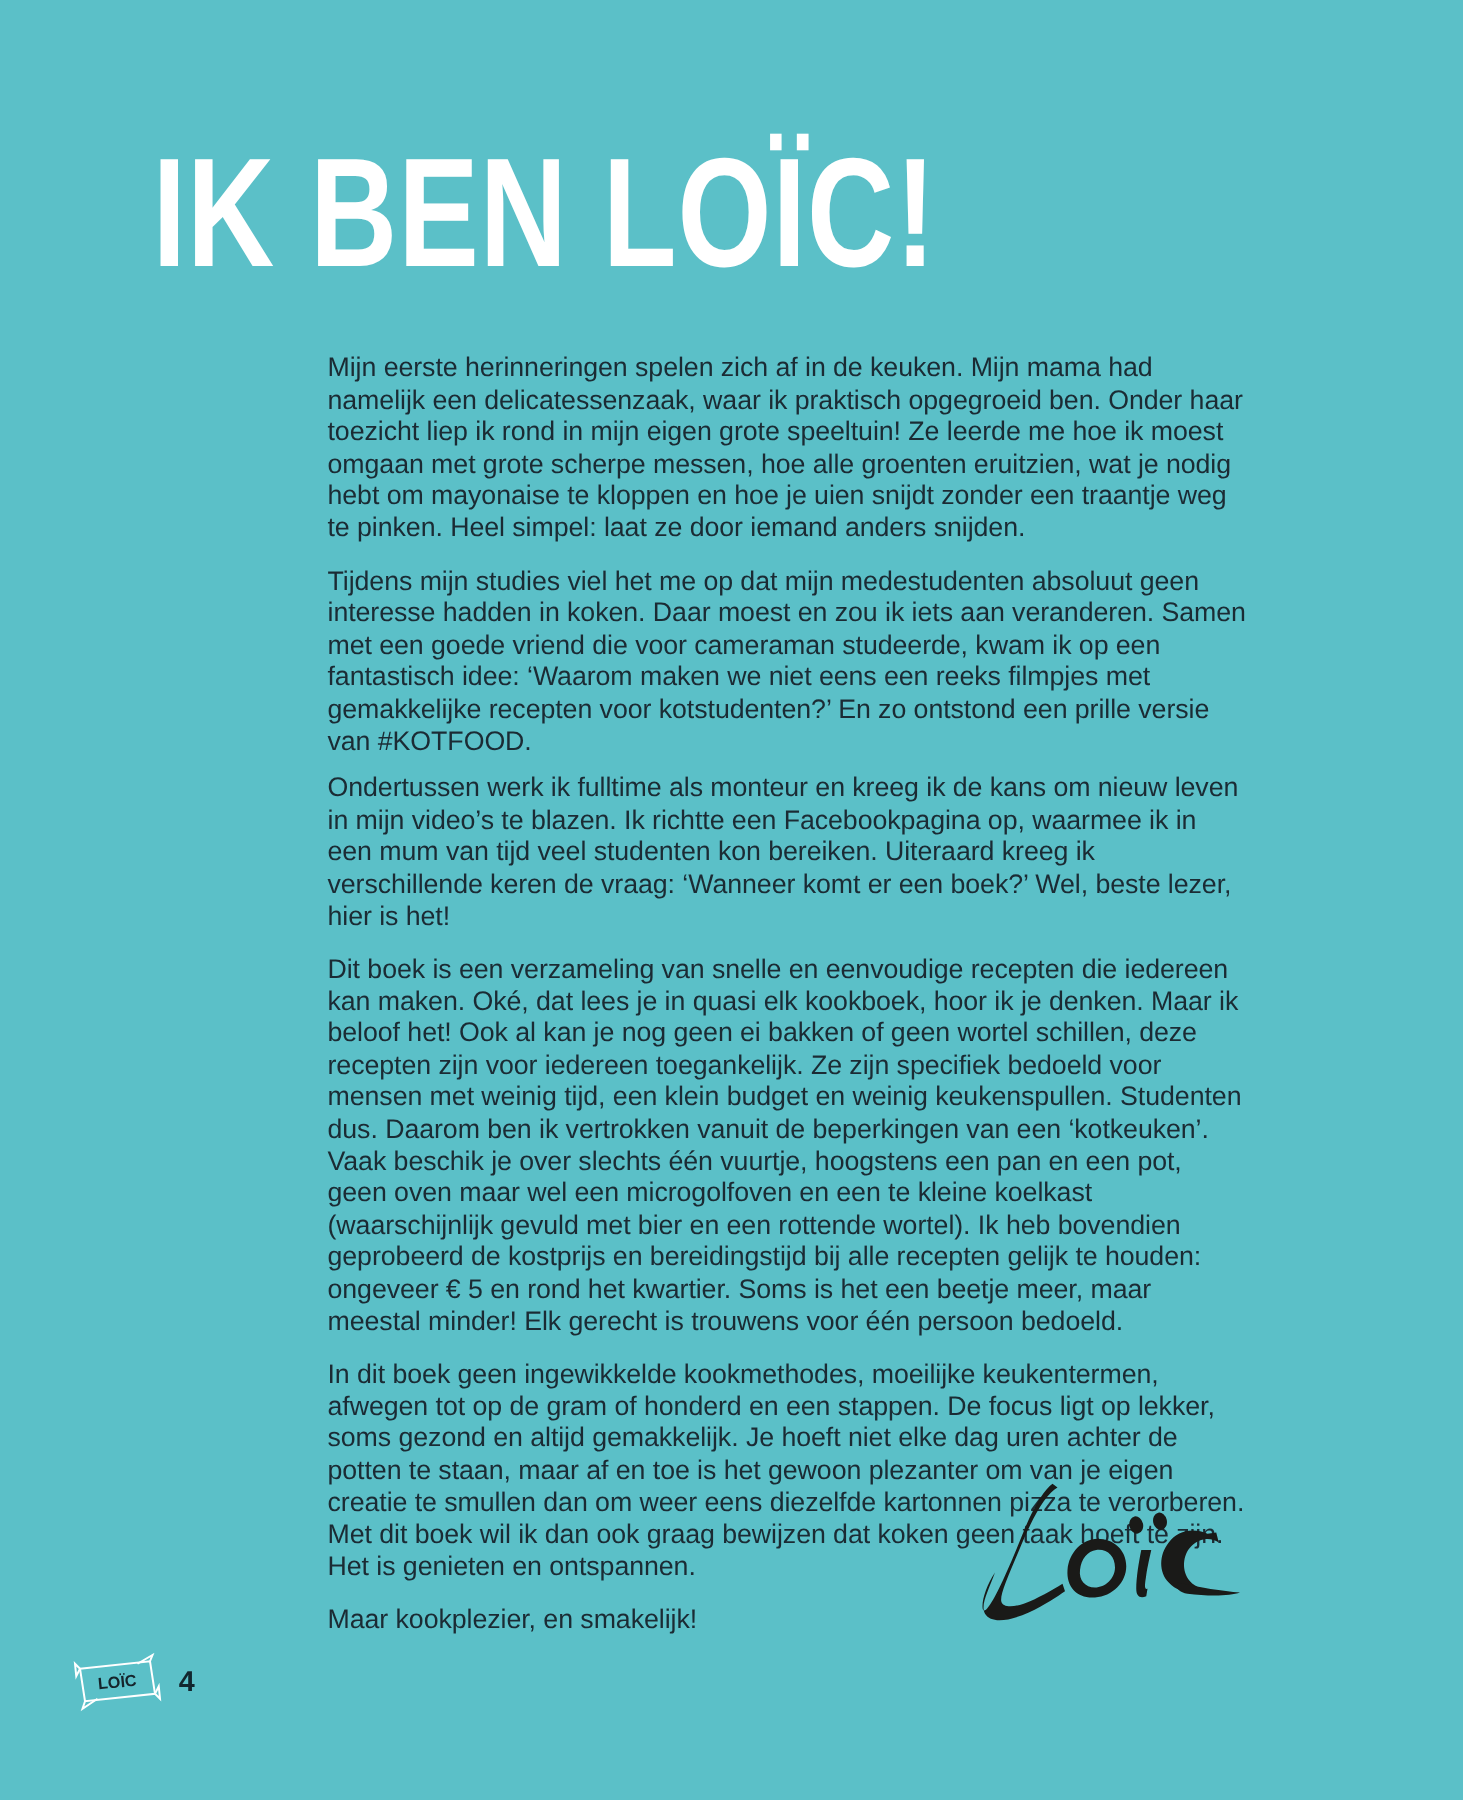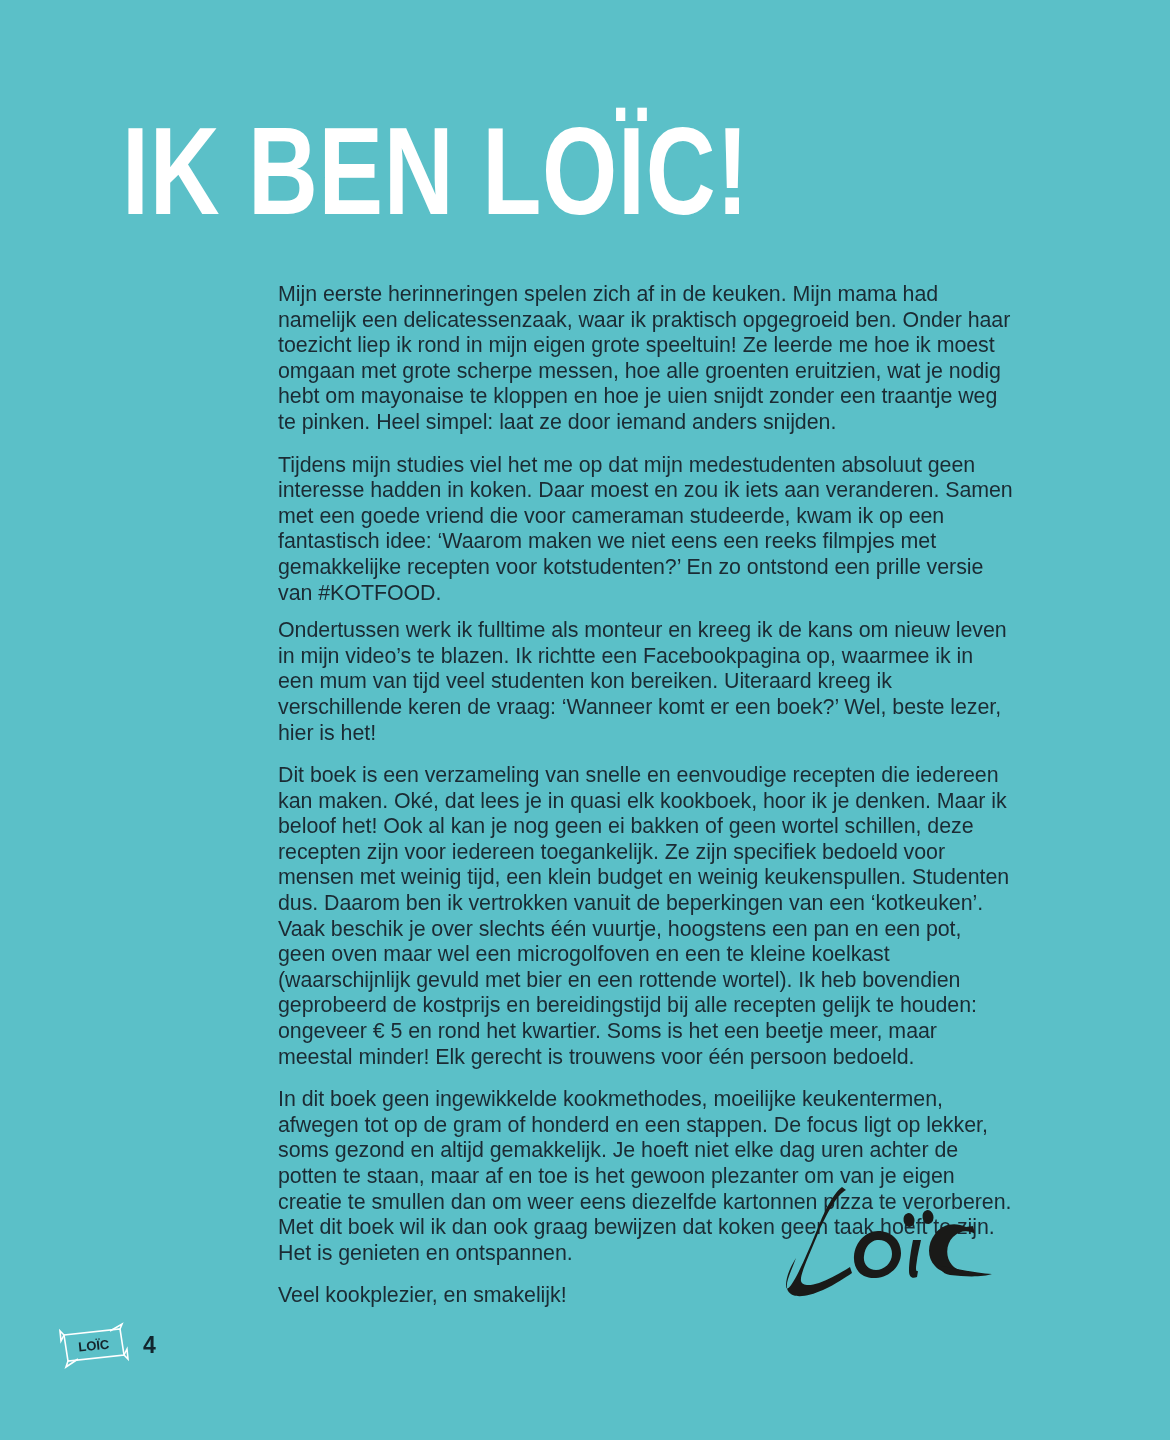--- a/index.html
+++ b/index.html
@@ -35,21 +35,21 @@
     line-height: 118px;
     letter-spacing: 1px;
     transform: scaleX(0.78);
     transform-origin: left top;
     white-space: nowrap;
   }
 
   
   .body-copy {
     position: absolute;
-    left: 278px;
+    left: 262px;
     top: 282px;
     width: 736px;
     color: #1B2B34;
     font-family: "Liberation Sans", sans-serif;
     font-size: 21.4px;
     line-height: 25.6px;
     letter-spacing: -0.05px;
     text-align: left;
   }
 
@@ -107,21 +107,21 @@
 <div class="page">
 
   <h1 class="title">IK BEN LOÏC!</h1>
 
   <div class="body-copy">
     <p>Mijn eerste herinneringen spelen zich af in de keuken. Mijn mama had namelijk een delicatessenzaak, waar ik praktisch opgegroeid ben. Onder haar toezicht liep ik rond in mijn eigen grote speeltuin! Ze leerde me hoe ik moest omgaan met grote scherpe messen, hoe alle groenten eruitzien, wat je nodig hebt om mayonaise te kloppen en hoe je uien snijdt zonder een traantje weg te pinken. Heel simpel: laat ze door iemand anders snijden.</p>
     <p class="tight">Tijdens mijn studies viel het me op dat mijn medestudenten absoluut geen interesse hadden in koken. Daar moest en zou ik iets aan veranderen. Samen met een goede vriend die voor cameraman studeerde, kwam ik op een fantastisch idee: ‘Waarom maken we niet eens een reeks filmpjes met gemakkelijke recepten voor kotstudenten?’ En zo ontstond een prille versie van #KOTFOOD.</p>
     <p>Ondertussen werk ik fulltime als monteur en kreeg ik de kans om nieuw leven in mijn video’s te blazen. Ik richtte een Facebookpagina op, waarmee ik in een mum van tijd veel studenten kon bereiken. Uiteraard kreeg ik verschillende keren de vraag: ‘Wanneer komt er een boek?’ Wel, beste lezer, hier is het!</p>
     <p>Dit boek is een verzameling van snelle en eenvoudige recepten die iedereen kan maken. Oké, dat lees je in quasi elk kookboek, hoor ik je denken. Maar ik beloof het! Ook al kan je nog geen ei bakken of geen wortel schillen, deze recepten zijn voor iedereen toegankelijk. Ze zijn specifiek bedoeld voor mensen met weinig tijd, een klein budget en weinig keukenspullen. Studenten dus. Daarom ben ik vertrokken vanuit de beperkingen van een ‘kotkeuken’. Vaak beschik je over slechts één vuurtje, hoogstens een pan en een pot, geen oven maar wel een microgolfoven en een te kleine koelkast (waarschijnlijk gevuld met bier en een rottende wortel). Ik heb bovendien geprobeerd de kostprijs en bereidingstijd bij alle recepten gelijk te houden: ongeveer € 5 en rond het kwartier. Soms is het een beetje meer, maar meestal minder! Elk gerecht is trouwens voor één persoon bedoeld.</p>
     <p>In dit boek geen ingewikkelde kookmethodes, moeilijke keukentermen, afwegen tot op de gram of honderd en een stappen. De focus ligt op lekker, soms gezond en altijd gemakkelijk. Je hoeft niet elke dag uren achter de potten te staan, maar af en toe is het gewoon plezanter om van je eigen creatie te smullen dan om weer eens diezelfde kartonnen pizza te verorberen. Met dit boek wil ik dan ook graag bewijzen dat koken geen taak hoeft te zijn. Het is genieten en ontspannen.</p>
-    <p class="closing">Veel kookplezier, en smakelijk!</p>
+    <p class="closing">Maar kookplezier, en smakelijk!</p>
   </div>
 
   <div class="signature">
     <svg viewBox="0 0 230 135" xmlns="http://www.w3.org/2000/svg" aria-label="Loic signature">
       <g fill="#1A1A18">
 
         <path d="M72 9 C66 13 57 27 49 47 C41 67 32 88 26 99
                  C20 110 16 114 16 107
                  C16 100 20 89 26 80
                  C21 94 14 106 18 113

